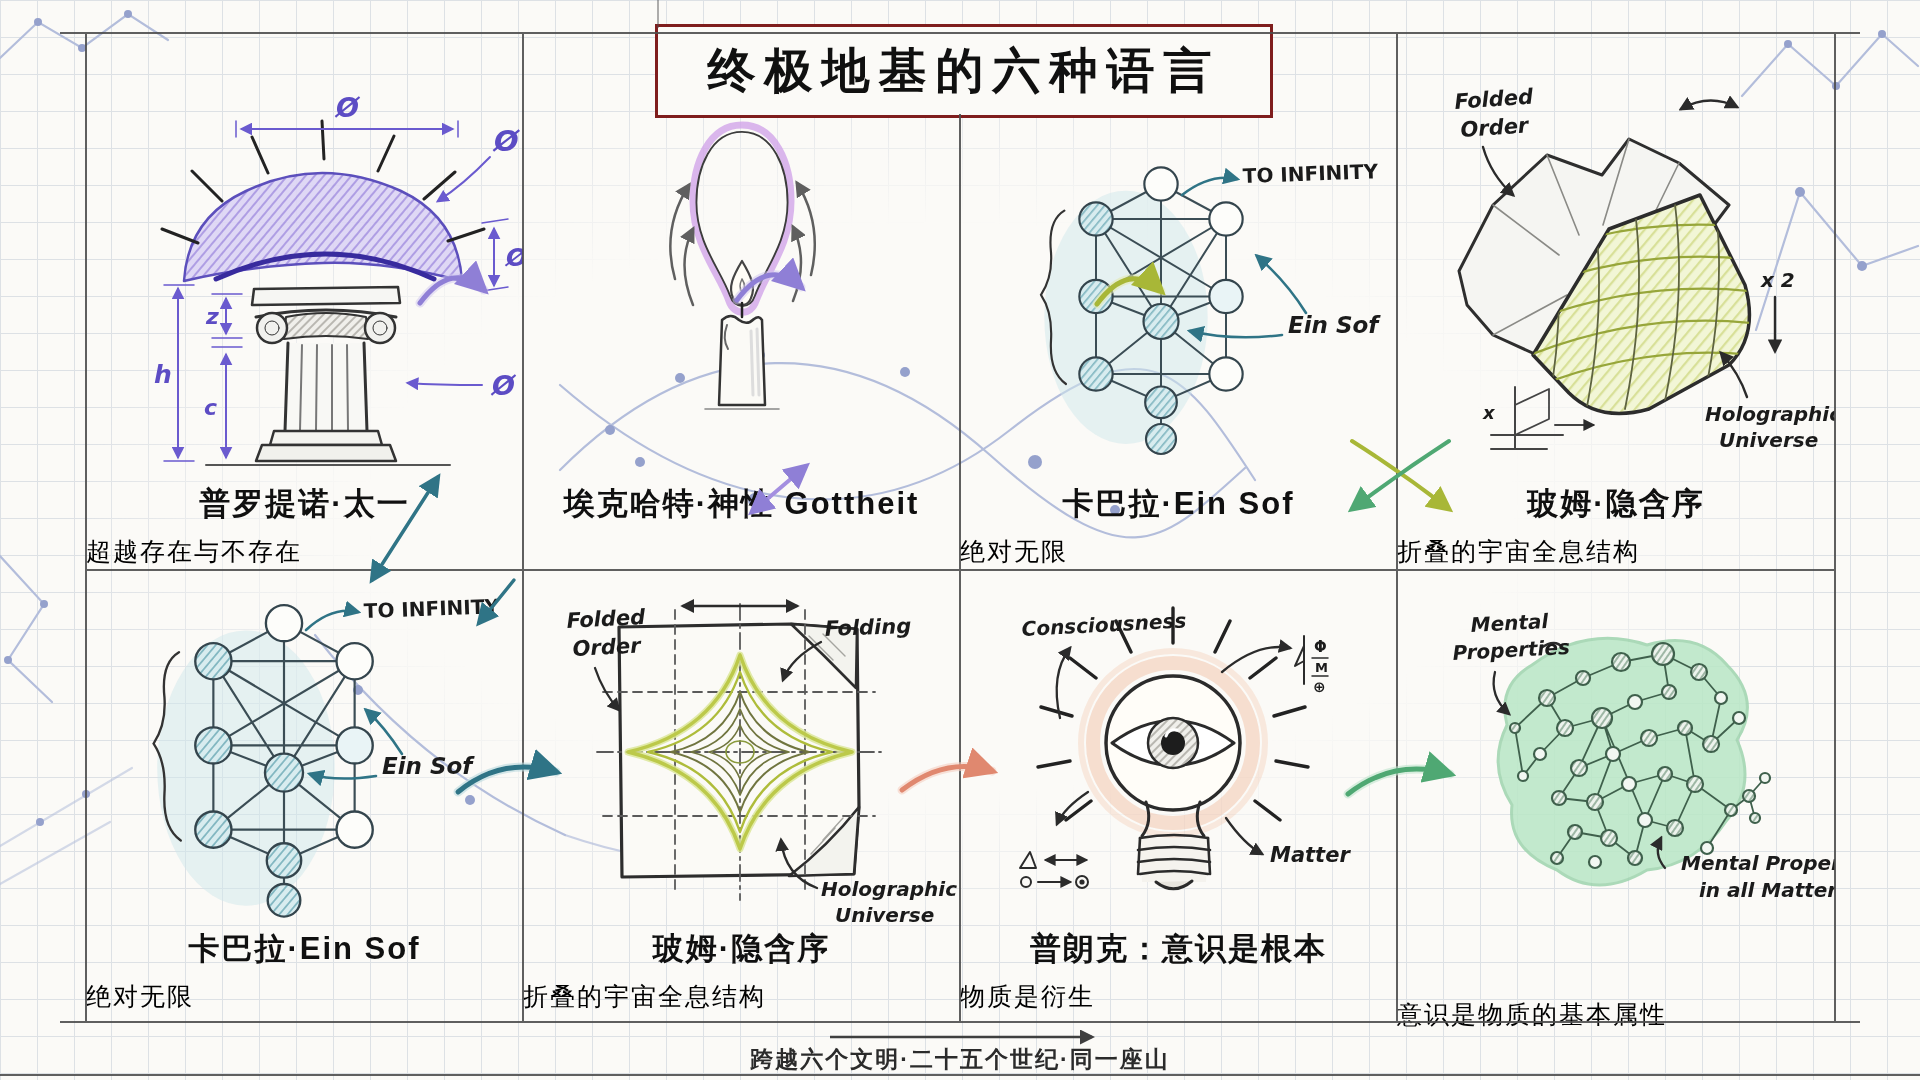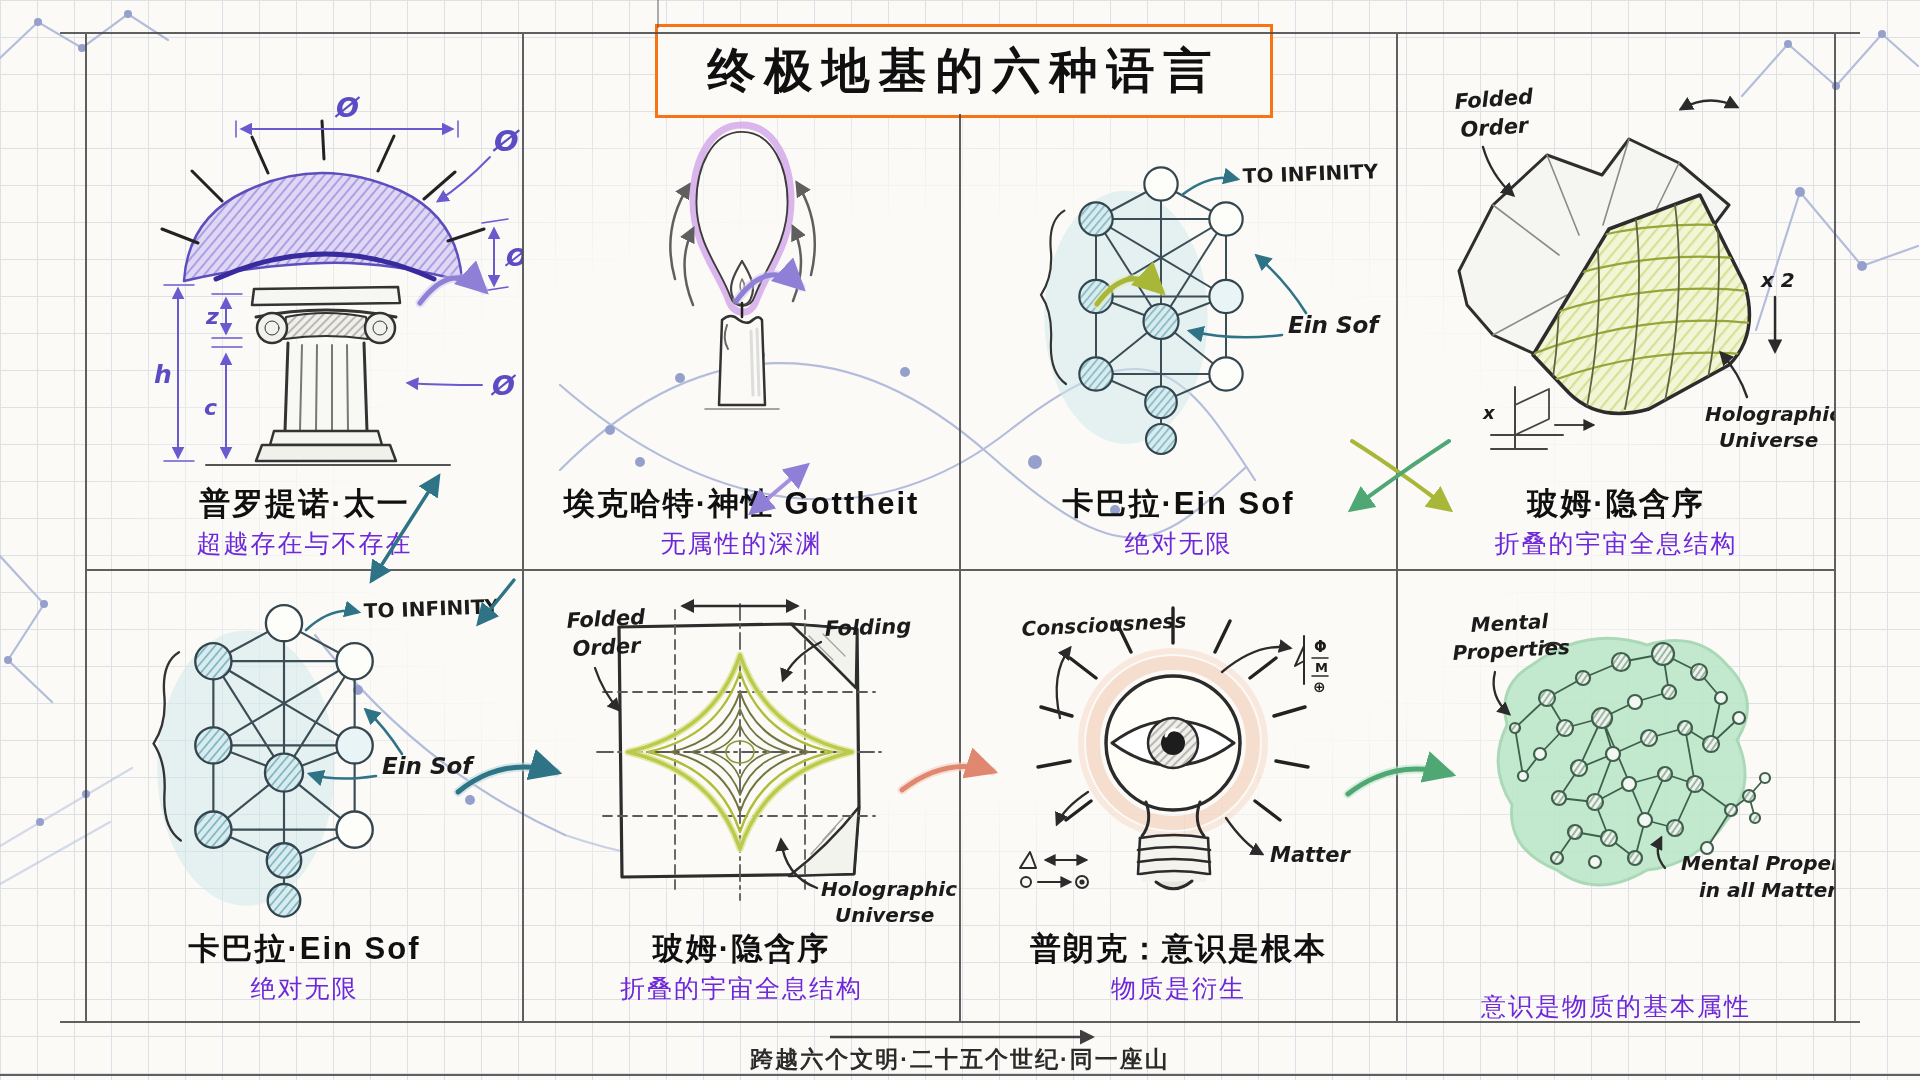--- a/index.html
+++ b/index.html
@@ -9,28 +9,28 @@
     background-image:
       linear-gradient(#9aa8bd 1px,transparent 1px),
       linear-gradient(90deg,#9aa8bd 1px,transparent 1px),
       linear-gradient(#7e8da6 1.5px,transparent 1.5px),
       linear-gradient(90deg,#7e8da6 1.5px,transparent 1.5px);
     background-size:37px 37px,37px 37px,185px 185px,185px 185px;
     opacity:.30;
     -webkit-mask-image:radial-gradient(ellipse 52% 46% at 49% 47%,transparent 57%,#000 87%);
     mask-image:radial-gradient(ellipse 52% 46% at 49% 47%,transparent 57%,#000 87%);}
   .layer{position:absolute;left:0;top:0;}
-  .titlebox{position:absolute;left:655px;top:24px;width:612px;height:88px;border:3px solid #f97316;
+  .titlebox{position:absolute;left:655px;top:24px;width:612px;height:88px;border:3px solid #7f1d1d;
     background:#fbfaf7;display:flex;align-items:center;justify-content:center;}
   .titlebox span{font-size:48px;font-weight:700;letter-spacing:9px;color:#101010;}
   .cell{position:absolute;}
   .cell-title{position:absolute;left:0;right:0;text-align:center;font-size:31px;font-weight:700;
     letter-spacing:2px;color:#101010;}
-  .cell-sub{position:absolute;left:0;right:0;text-align:center;font-size:25px;font-weight:400;
-    letter-spacing:2px;color:#6d28d9;}
+  .cell-sub{position:absolute;left:0;right:0;font-size:25px;font-weight:400;
+    letter-spacing:2px;color:#000000;margin-top:8px;}
   .footer-caption{position:absolute;left:0;right:0;top:1044px;text-align:center;font-size:23px;
     font-weight:700;letter-spacing:2px;color:#2b2b2b;}
   svg text.hand{font-family:"DejaVu Sans",sans-serif;font-style:italic;font-weight:700;fill:#1b1b1b;}
   svg text.hand-caps{font-family:"DejaVu Sans",sans-serif;font-weight:700;fill:#1b1b1b;}
   svg text.dim{font-family:"DejaVu Sans",sans-serif;font-style:italic;font-weight:700;fill:#5c4cc4;}
 </style>
 </head>
 <body>
 
 <div class="canvas">
@@ -211,21 +211,20 @@
           <path d="M 219 246 q -4 8 0 13 q 5 -5 0 -13" stroke="#777" stroke-width="1.5"></path>
           <path d="M 219 270 V 284" stroke="#222" stroke-width="2.5"></path>
           <path d="M 199 287 Q 208 279 216 287 Q 224 293 231 286 Q 236 282 239 287 L 242 372 H 196 Z" fill="#fbfaf6" stroke="#333" stroke-width="2.5"></path>
           <path d="M 204 292 q -5 14 1 24" stroke="#666" stroke-width="2"></path>
           <path d="M 234 296 l 2 66 M 228 298 l 2 64" stroke="#ddd" stroke-width="3"></path>
           <path d="M 182 376 H 256" stroke="#888" stroke-width="1.6"></path>
         </g>
       </g>
     </svg>
     <div class="cell-title" style="top:450px">埃克哈特·神性 Gottheit</div>
-    <div class="cell-sub" style="top:494px">无属性的深渊</div>
   </section>
 
   <section class="cell" style="left:960px;top:33px;width:437px;height:537px">
     <svg width="437" height="444" viewBox="0 0 437 444">
       <use href="#tree-sym" x="62" y="126" width="278" height="300"></use>
       <g fill="none" stroke="#2f7486" stroke-width="2.6" stroke-linecap="round">
         <path d="M 222 162 Q 250 140 277 146" marker-end="url(#m-teal)"></path>
         <path d="M 346 280 Q 326 248 297 223" marker-end="url(#m-teal)"></path>
         <path d="M 322 302 Q 272 308 230 298" marker-end="url(#m-teal)"></path>
       </g>

